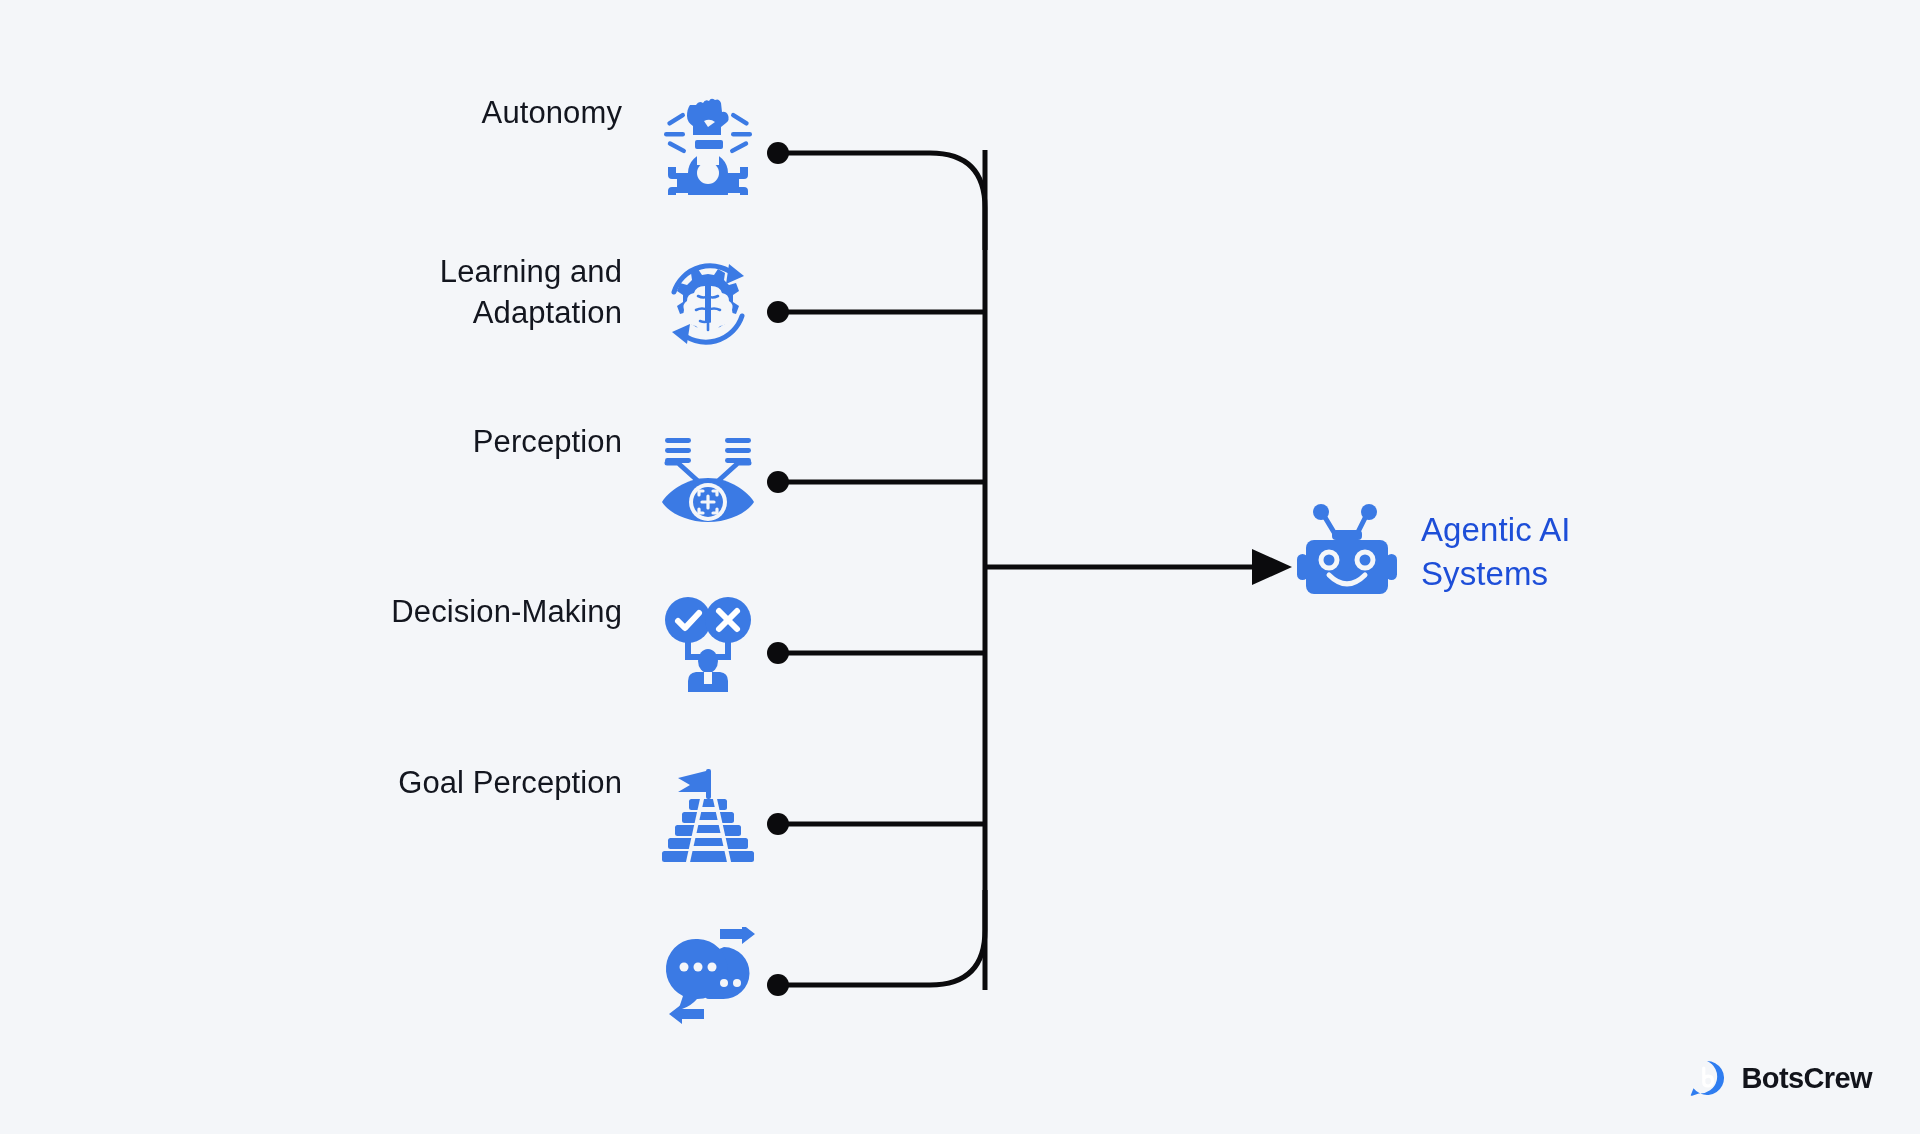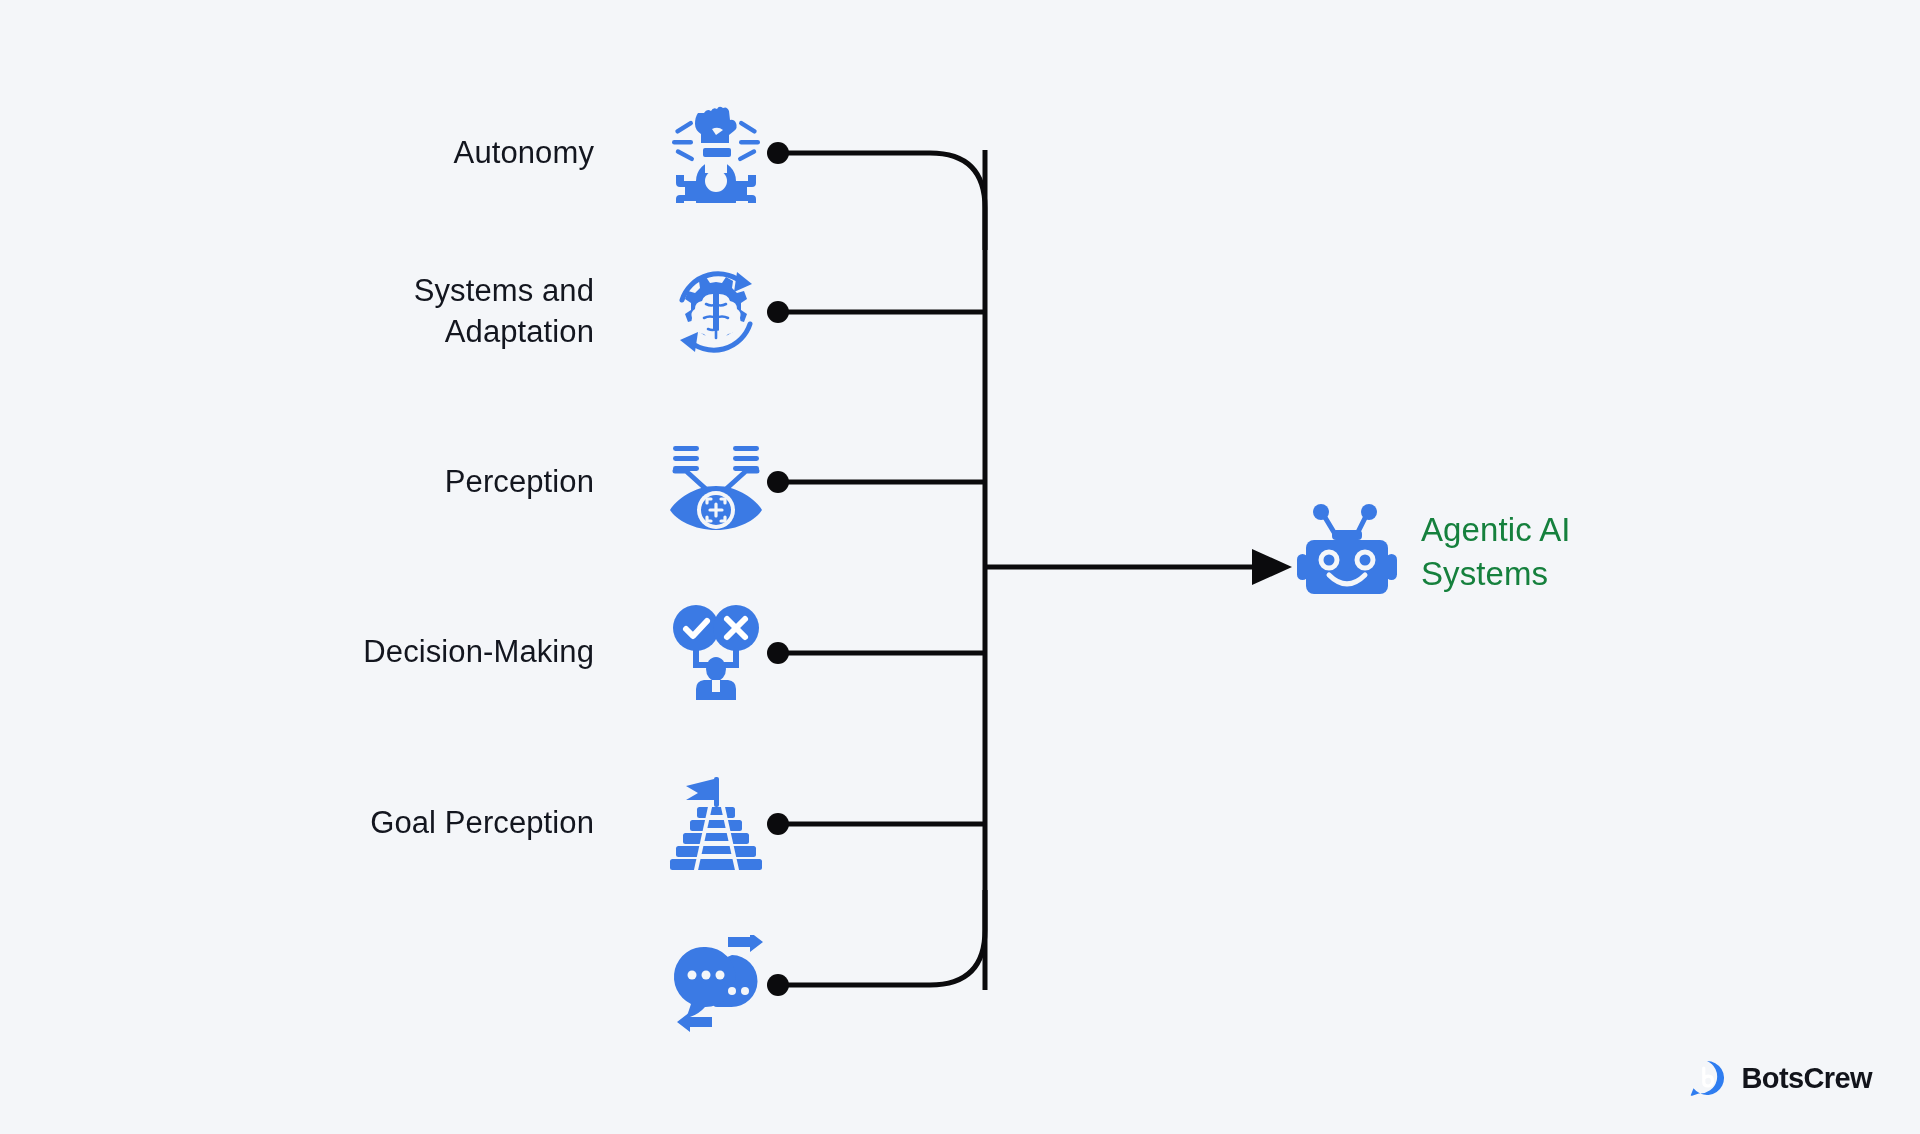--- a/index.html
+++ b/index.html
@@ -28,27 +28,26 @@
     left: 0;
     top: 0;
     width: 1920px;
     height: 1134px;
     pointer-events: none;
   }
 
   
   .feature-row {
     position: absolute;
-    left: 168px;
+    left: 160px;
     width: 600px;
     height: 120px;
     display: flex;
-    align-items: center;
+    align-items: flex-start;
     justify-content: flex-end;
-    gap: 36px;
   }
 
   .feature-label {
     flex: 0 0 auto;
     max-width: 330px;
     text-align: right;
     font-size: 31px;
     line-height: 1.32;
     letter-spacing: 0.1px;
     color: #13161f;
@@ -78,21 +77,21 @@
     width: 104px;
     height: 104px;
     display: flex;
     align-items: center;
     justify-content: center;
   }
   #target-label {
     margin-left: 22px;
     font-size: 33px;
     line-height: 1.32;
-    color: #15803d;
+    color: #1d4ed8;
     white-space: pre-line;
     letter-spacing: 0.1px;
   }
 
   
   #brand-logo {
     position: absolute;
     right: 48px;
     bottom: 38px;
     display: flex;
@@ -170,21 +169,21 @@
                    a20 20 0 0 1 -40 0 l-12 0 0 6 -8 0 0 -8 a4 4 0 0 1 4 -4 l5 0 0 -8 -5 0
                    a4 4 0 0 1 -4 -4 l0 -8 8 0 0 6 12 0 a20 20 0 0 1 20 -20 z"></path>
           <circle cx="50" cy="78" r="11" fill="#f4f6f9"></circle>
           <rect x="39" y="56" width="22" height="14" fill="#f4f6f9"></rect>
         </g>
       </svg>
     </div>
   </div>
 
   <div class="feature-row" style="top:252px;">
-    <div class="feature-label">Systems and
+    <div class="feature-label">Learning and
 Adaptation</div>
     <div class="feature-icon">
       <svg width="100" height="100" viewBox="0 0 100 100">
         <g fill="none" stroke="#3b7ae4" stroke-width="5" stroke-linecap="round">
 
           <path d="M16 38 A38 38 0 0 1 78 22"></path>
 
           <path d="M84 62 A38 38 0 0 1 22 78"></path>
         </g>
         <g fill="#3b7ae4">

